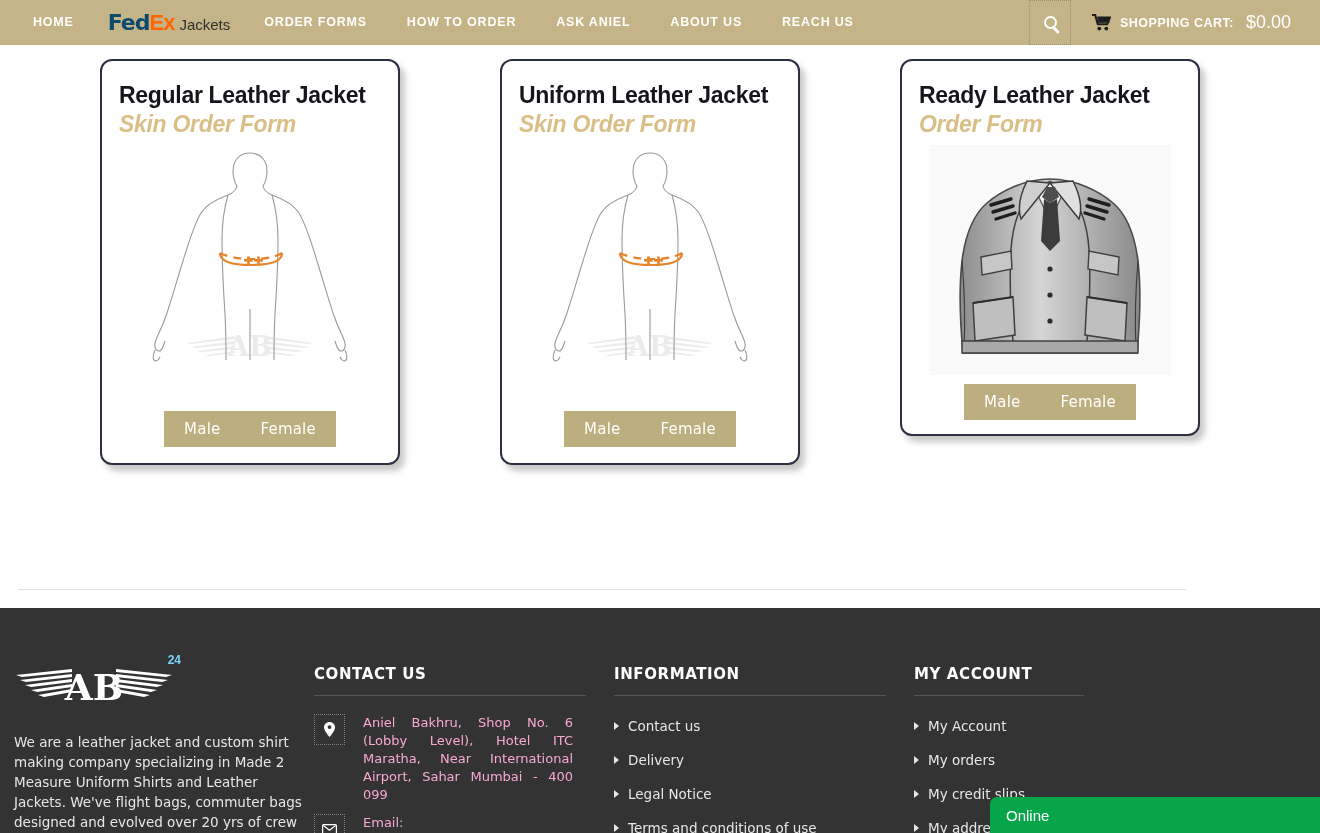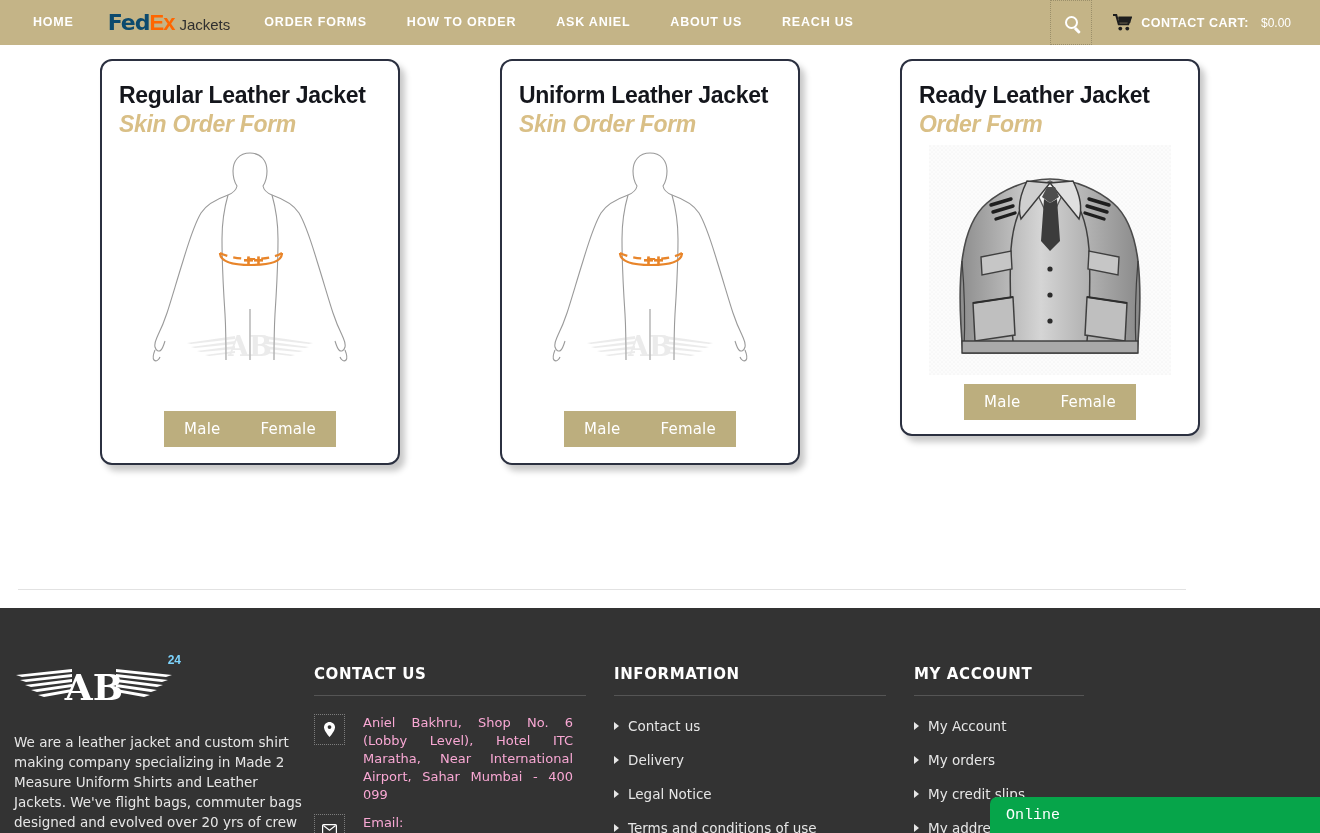--- a/index.html
+++ b/index.html
@@ -51,21 +51,21 @@
     content: ""; position: absolute; right: -5px; bottom: -4px;
     width: 7px; height: 2.5px; background: #ffffff;
     transform: rotate(45deg); border-radius: 1px;
   }
   .cart {
     display: flex; align-items: center; gap: 9px;
     padding: 0 29px 0 21px; cursor: pointer; height: 45px;
   }
   .cart-icon { width: 19px; height: 17px; position: relative; }
   .cart-label { color: #ffffff; font-size: 12.5px; font-weight: 700; letter-spacing: 0.5px; }
-  .cart-amount { color: #ffffff; font-size: 12px; font-weight: 400; margin-left: 3px; }
+  .cart-amount { color: #ffffff; font-size: 18px; font-weight: 400; margin-left: 3px; }
 
   
   .cards-area { position: absolute; left: 0; top: 45px; width: 1320px; height: 545px; }
   .card {
     position: absolute;
     background: #ffffff;
     border: 2px solid #2b3040;
     border-radius: 12px;
     box-shadow: 5px 6px 6px rgba(0,0,0,0.22);
   }
@@ -172,21 +172,21 @@
     border-top: 4px solid transparent; border-bottom: 4px solid transparent;
   }
 
   
   .chat-widget {
     position: absolute; left: 990px; top: 797px;
     width: 330px; height: 36px;
     background: #06a54a; border-top-left-radius: 7px;
     display: flex; align-items: center;
   }
-  .chat-label { color: #ffffff; font-size: 15px; padding-left: 16px; font-family: Liberation Mono, monospace; }
+  .chat-label { color: #ffffff; font-size: 15px; padding-left: 16px; font-family: Liberation Sans, sans-serif; }
 </style>
 </head>
 <body>
 
 <div class="navbar">
   <div class="nav-left">
     <a class="nav-link first">HOME</a>
     <div class="brand">
       <span class="fed">Fed</span>
         <span class="ex">Ex</span>
@@ -205,21 +205,21 @@
     </div>
     <div class="cart">
       <span class="cart-icon">
         <svg width="19" height="17" viewBox="0 0 19 17">
           <path d="M0 1 h3.2 l2.6 9.2 h9.4 l2.6 -6.6 H5.4" fill="none" stroke="#1e1e1e" stroke-width="2.1"></path>
           <rect x="5.6" y="3.4" width="11.8" height="5.4" fill="#1e1e1e"></rect>
           <circle cx="7.3" cy="14.6" r="1.9" fill="#1e1e1e"></circle>
           <circle cx="14.3" cy="14.6" r="1.9" fill="#1e1e1e"></circle>
         </svg>
       </span>
-      <span class="cart-label">CONTACT CART:</span>
+      <span class="cart-label">SHOPPING CART:</span>
       <span class="cart-amount">$0.00</span>
     </div>
   </div>
 </div>
 
 <div class="cards-area">
 
   <div class="card" id="card1">
     <div class="card-title"><span>Regular Leather Jacket </span><span class="accent">Skin Order Form</span></div>
     <div class="figure-wrap">

